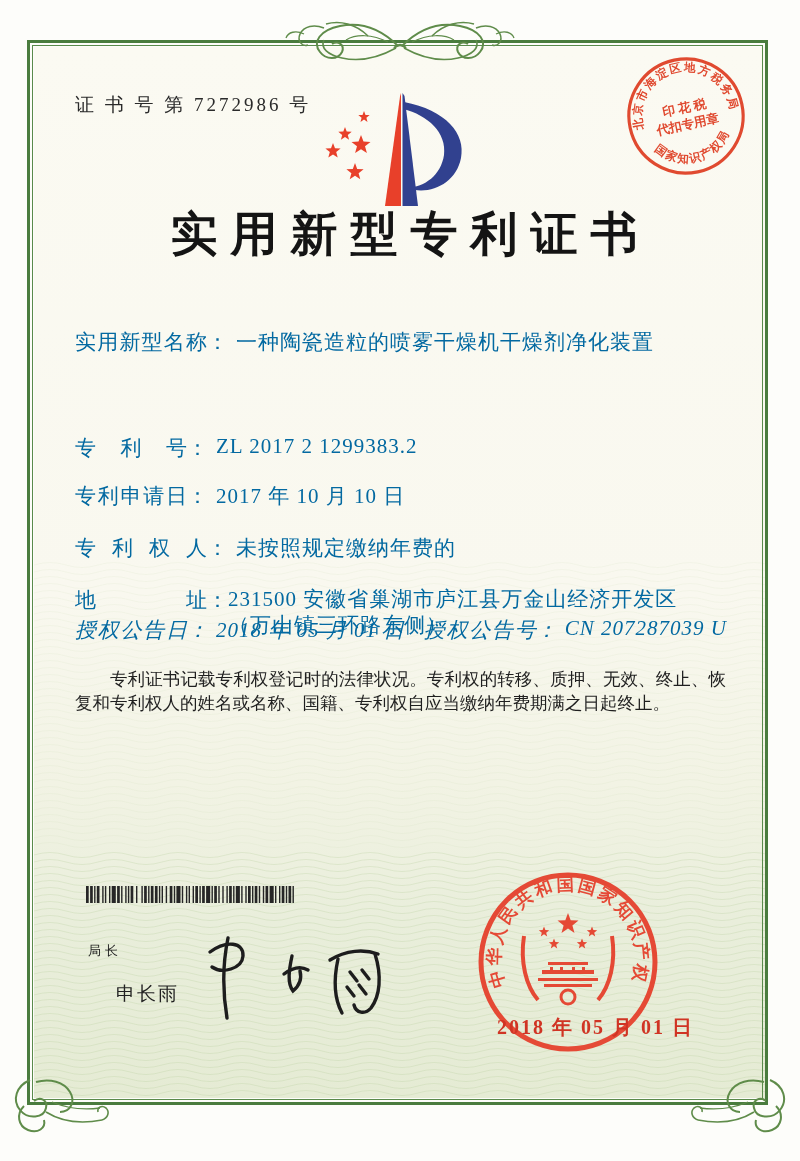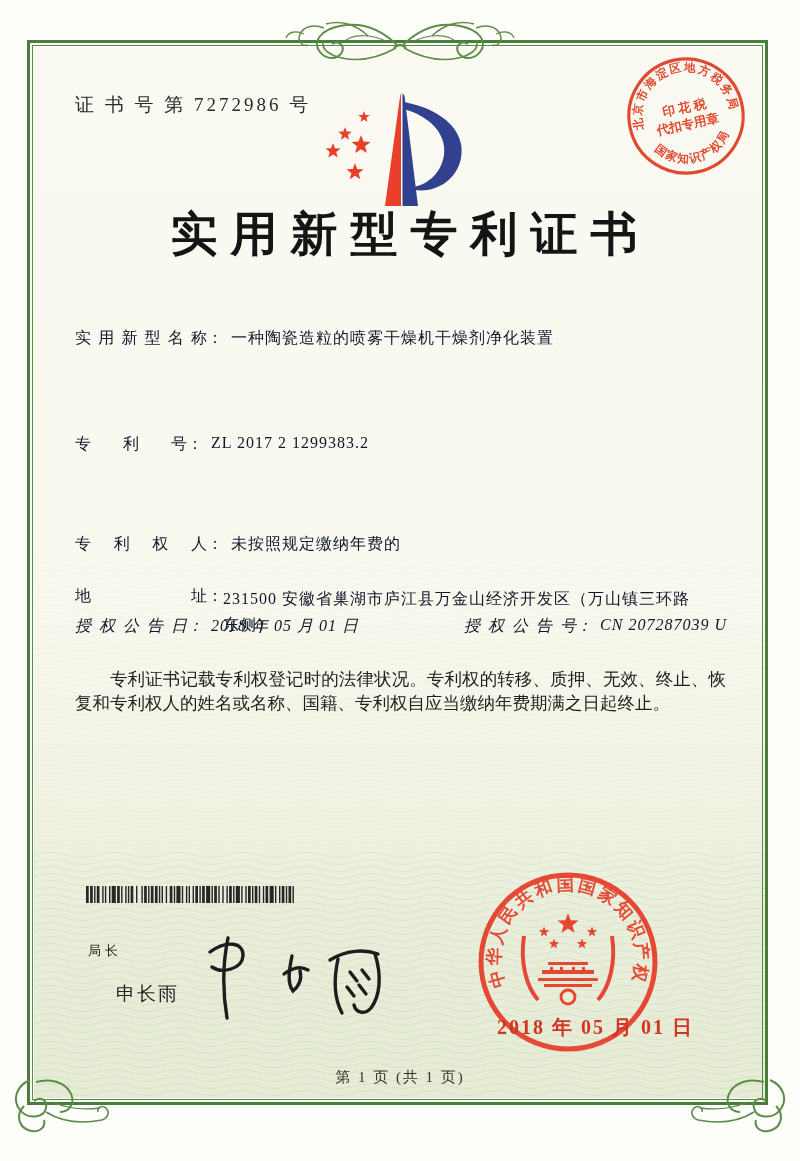--- a/index.html
+++ b/index.html
@@ -26,21 +26,21 @@
 
   .cert-no { position:absolute; left:75px; top:92px; font-size:19px; letter-spacing:3px; color:#2a2a2a; }
 
   .tax-stamp { position:absolute; left:612px; top:42px; transform:rotate(-12deg); }
 
   .logo { position:absolute; left:324px; top:90px; }
 
   .title { position:absolute; left:0; top:203px; width:800px; text-align:center;
     font-size:47px; font-weight:bold; letter-spacing:13px; text-indent:13px; color:#141414;padding-left:8px; }
 
-  .field { position:absolute; left:75px; font-size:16px; color:#0f172a; white-space:nowrap; }
+  .field { position:absolute; left:75px; font-size:21px; color:#0369a1; white-space:nowrap; }
   .field-label { display:inline-block; width:136px; text-align:justify; text-align-last:justify; vertical-align:top; }
   .field-label-sm { display:inline-block; width:112px; text-align:justify; text-align-last:justify; vertical-align:top; }
   .field-colon { display:inline-block; vertical-align:top; }
   .field-value { display:inline-block; margin-left:8px; vertical-align:top; letter-spacing:1px; }
   .field-value-block { display:inline-block; margin-left:0; vertical-align:top; letter-spacing:1px; white-space:normal; width:470px; line-height:26px; }
   .grant-row { display:flex; width:652px; justify-content:space-between; }
 
   .paragraphs { position:absolute; left:75px; top:668px; width:651px;
     font-size:17.5px; line-height:23.8px; text-align:justify; color:#1f1f1f; }
   .paragraphs p { text-indent:2em; }
@@ -227,20 +227,23 @@
 
   <div class="field" style="top:328px;">
     <span class="field-label" style="width:132px">实用新型名称</span><span class="field-colon">：</span><span class="field-value">一种陶瓷造粒的喷雾干燥机干燥剂净化装置</span>
   </div>
 
 
   <div class="field" style="top:434px;">
     <span class="field-label" style="width:112px">专利号</span><span class="field-colon">：</span><span class="field-value">ZL 2017 2 1299383.2</span>
   </div>
 
+  <div class="field" style="top:482px;">
+    <span class="field-label" style="width:112px">专利申请日</span><span class="field-colon">：</span><span class="field-value">2017 年 10 月 10 日</span>
+  </div>
 
   <div class="field" style="top:534px;">
     <span class="field-label" style="width:132px">专利权人</span><span class="field-colon">：</span><span class="field-value">未按照规定缴纳年费的</span>
   </div>
 
   <div class="field" style="top:586px;">
     <span class="field-label" style="width:132px">地址</span><span class="field-colon">：</span><span class="field-value-block">231500 安徽省巢湖市庐江县万金山经济开发区（万山镇三环路东侧）</span>
   </div>
 
   <div class="field grant-row" style="top:616px;font-style:italic;">
@@ -358,15 +361,14 @@
       <polygon points="96.0,47.0 98.7,54.3 106.5,54.6 100.4,59.4 102.5,66.9 96.0,62.6 89.5,66.9 91.6,59.4 85.5,54.6 93.3,54.3" fill="#e53c28"></polygon>
           <polygon points="72.0,60.5 73.4,64.1 77.2,64.3 74.2,66.7 75.2,70.4 72.0,68.3 68.8,70.4 69.8,66.7 66.8,64.3 70.6,64.1" fill="#e53c28"></polygon>
           <polygon points="120.0,60.5 121.4,64.1 125.2,64.3 122.2,66.7 123.2,70.4 120.0,68.3 116.8,70.4 117.8,66.7 114.8,64.3 118.6,64.1" fill="#e53c28"></polygon>
           <polygon points="82.0,72.5 83.4,76.1 87.2,76.3 84.2,78.7 85.2,82.4 82.0,80.3 78.8,82.4 79.8,78.7 76.8,76.3 80.6,76.1" fill="#e53c28"></polygon>
           <polygon points="110.0,72.5 111.4,76.1 115.2,76.3 112.2,78.7 113.2,82.4 110.0,80.3 106.8,82.4 107.8,78.7 104.8,76.3 108.6,76.1" fill="#e53c28"></polygon>
         </g>
     </g>
   </svg>
   <div class="seal-date">2018 年 05 月 01 日</div>
 
-  <div class="footer">第 1 页 (共 1 页)</div>
 
 </div>
 
 </body></html>

